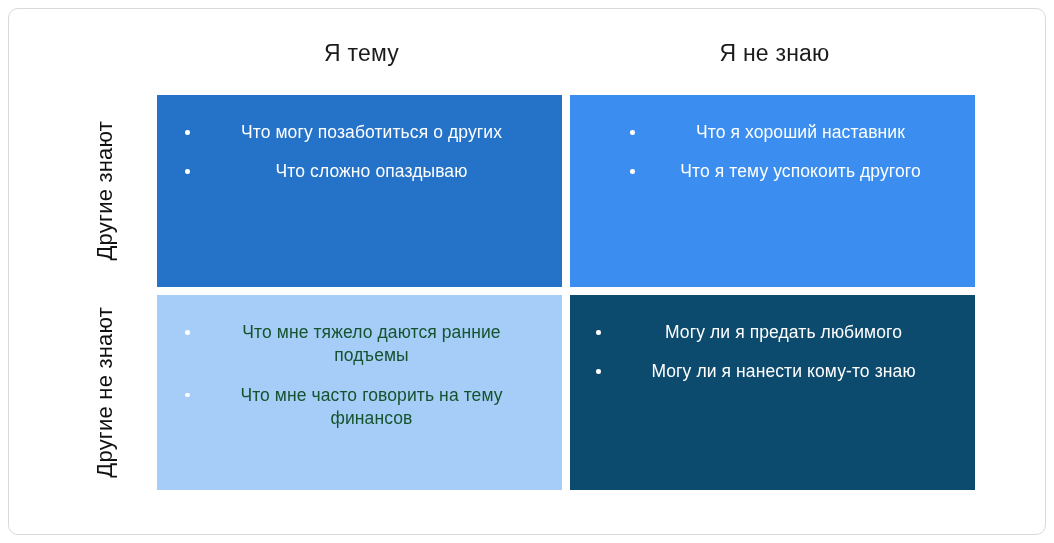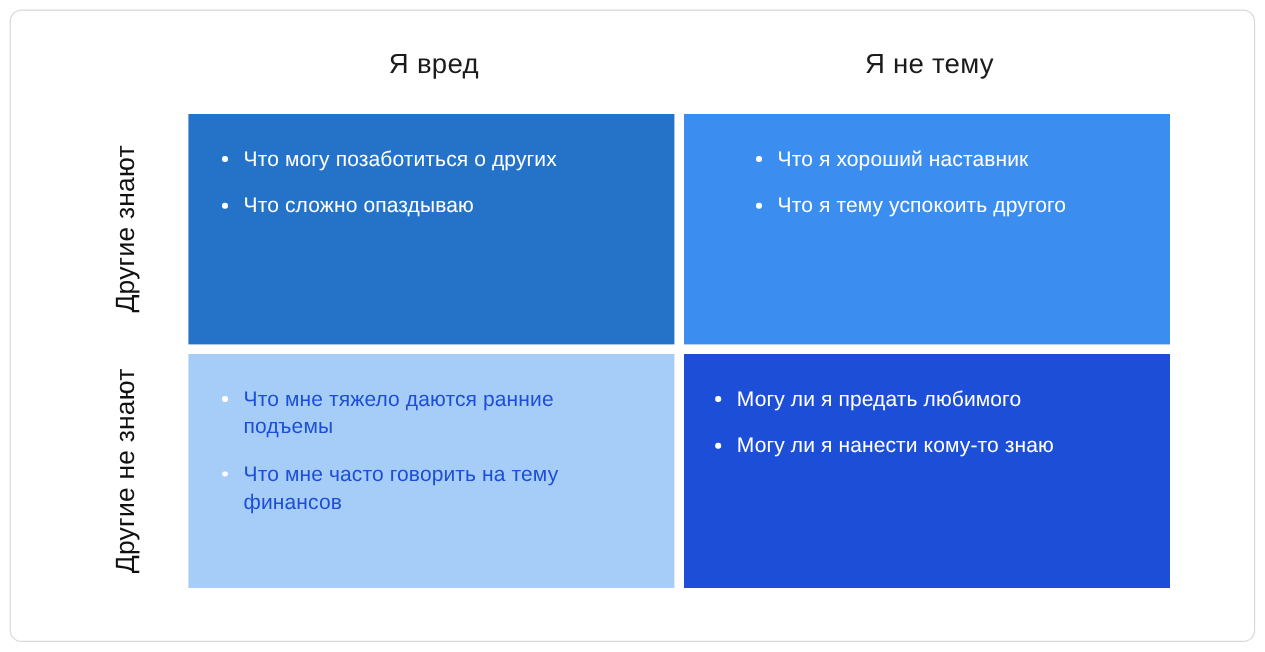--- a/index.html
+++ b/index.html
@@ -98,20 +98,21 @@
   }
   .quad {
     position: relative;
     box-sizing: border-box;
     padding: 26px 22px 18px 26px;
   }
   .quad ul {
     list-style: none;
     margin: 0;
     padding: 0;
+    text-align: center;
   }
   .quad li {
     position: relative;
     padding-left: 20px;
     margin-bottom: 16px;
     font-size: 17.5px;
     line-height: 1.33;
     color: #ffffff;
     letter-spacing: 0.1px;
   }
@@ -121,35 +122,35 @@
     left: 2px;
     top: 9px;
     width: 4.5px;
     height: 4.5px;
     border-radius: 50%;
     background: #ffffff;
   }
   .quad-tl { background: #2573c8; }
   .quad-tr { background: #3b8ef0; padding-left: 58px; }
   .quad-bl { background: #a6cdf7; }
-  .quad-br { background: #1d4ed8; padding-left: 24px; }
-  .quad-bl li { color: #1d4ed8; }
+  .quad-br { background: #0c4a6e; padding-left: 24px; }
+  .quad-bl li { color: #14532d; }
   .quad-bl li .bullet { background: #ffffff; }
 </style>
 </head>
 <body>
 
 <div class="frame">
   <div class="frame-border"></div>
 
   <div class="grid-wrap">
 
     <div class="col-headers">
-      <div class="col-header first">Я вред</div>
-      <div class="col-header">Я не тему</div>
+      <div class="col-header first">Я тему</div>
+      <div class="col-header">Я не знаю</div>
     </div>
 
     <div class="row-labels">
       <div class="row-label r1">
         <span class="vtext">Другие
 знают</span>
       </div>
       <div class="row-label r2">
         <span class="vtext">Другие
 не знают</span>

